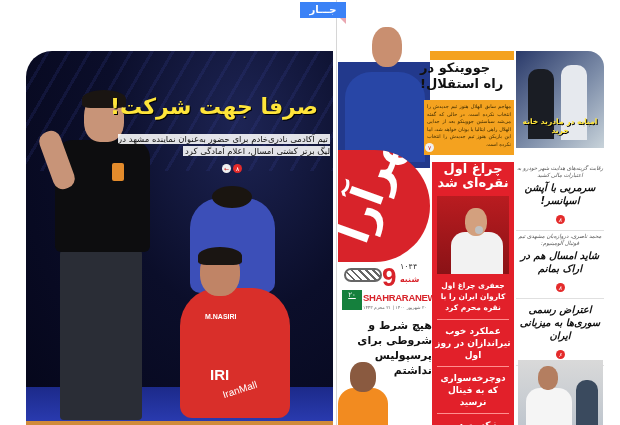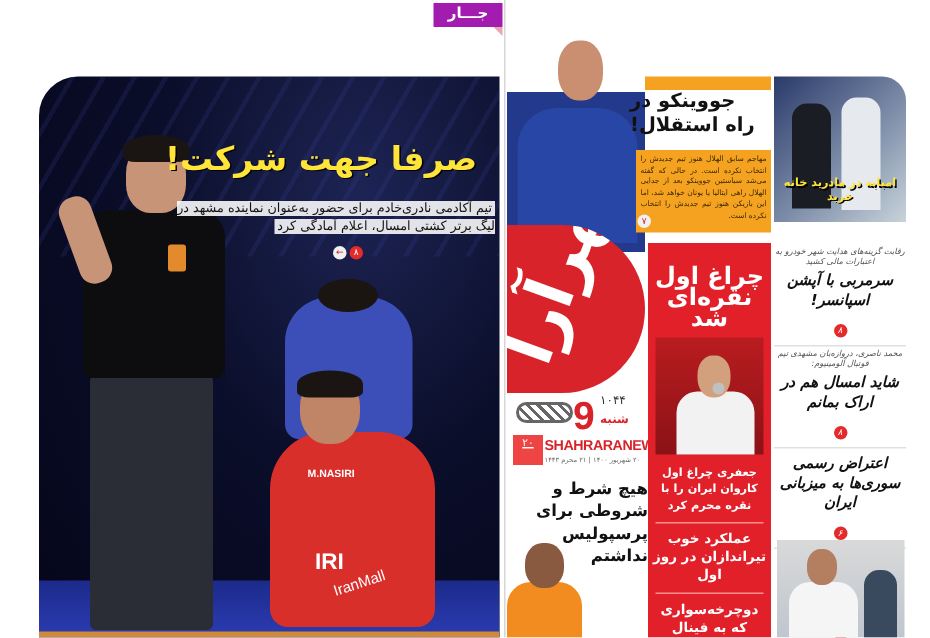--- a/index.html
+++ b/index.html
@@ -3,21 +3,21 @@
 <meta charset="utf-8">
 <style>
   * { box-sizing: border-box; margin: 0; padding: 0; }
   html, body { width: 620px; height: 425px; background: #ffffff; overflow: hidden; }
   body { position: relative; font-family: "DejaVu Sans", sans-serif; direction: ltr; }
 
   
   .divider { position: absolute; left: 336px; top: 0; width: 1px; height: 425px; background: #d6d6d6; }
 
   
-  .section-tag { position: absolute; left: 289px; top: 2px; width: 46px; height: 16px; background: #a21caf; color: #fff; font-size: 10px; font-weight: bold; text-align: center; line-height: 16px; direction: rtl; }
+  .section-tag { position: absolute; left: 300px; top: 2px; width: 46px; height: 16px; background: #3b82f6; color: #fff; font-size: 10px; font-weight: bold; text-align: center; line-height: 16px; direction: rtl; }
   .section-tag:after { content: ""; position: absolute; right: 0; bottom: -6px; border-left: 6px solid transparent; border-top: 6px solid #e9a6b0; }
 
   
   .left-photo { position: absolute; left: 26px; top: 51px; width: 307px; height: 374px; border-top-left-radius: 26px; overflow: hidden;
      background: radial-gradient(ellipse at 70% 20%, #1d2454 0%, #0b0e2a 45%, #05061a 100%); }
   .arena-lights { position: absolute; left: 0; top: 0; width: 100%; height: 120px; background: repeating-linear-gradient(120deg, rgba(60,70,160,0.25) 0 3px, transparent 3px 18px); opacity: 0.7; }
   .mat { position: absolute; left: 0; bottom: 0; width: 100%; height: 38px; background: linear-gradient(#1c2a8a, #2b3cb3); }
   .mat-edge { position: absolute; left: 0; bottom: 0; width: 100%; height: 4px; background: #d18a3a; }
 
   
@@ -61,32 +61,32 @@
   .ronaldo-box .fig2 { position: absolute; left: 45px; top: 14px; width: 26px; height: 75px; background: #e6e9ee; border-radius: 10px 10px 0 0; }
   .ronaldo-caption { position: absolute; left: 0; top: 66px; width: 100%; text-align: center; direction: rtl; color: #ffe53a; font-size: 7.5px; font-weight: bold; text-shadow: 1px 1px 0 #000; }
 
   
   .logo-circle { position: absolute; left: 338px; top: 150px; width: 92px; height: 112px; background: #d8232a; border-radius: 0 60% 60% 0 / 0 50% 50% 0; overflow: hidden; }
   .logo-text { position: absolute; left: 6px; top: 20px; color: #fff; font-size: 44px; font-weight: bold; direction: rtl; transform: rotate(-70deg); transform-origin: 40px 40px; line-height: 40px; }
   .nine { position: absolute; left: 382px; top: 262px; font-size: 26px; font-weight: bold; color: #d8232a; font-family: "Liberation Sans", sans-serif; }
   .script-band { position: absolute; left: 344px; top: 268px; width: 38px; height: 14px; border: 2px solid #666; border-radius: 7px; background: repeating-linear-gradient(45deg, #666 0 2px, #fff 2px 5px); }
   .issue-num { position: absolute; left: 400px; top: 262px; font-size: 8px; color: #333; direction: rtl; }
   .day-name { position: absolute; left: 400px; top: 275px; font-size: 8px; color: #d8232a; font-weight: bold; direction: rtl; }
-  .date-box { position: absolute; left: 342px; top: 290px; width: 20px; height: 20px; background: #ef4444; color: #fff; font-size: 7px; text-align: center; line-height: 10px; text-decoration: underline; }
+  .date-box { position: absolute; left: 342px; top: 290px; width: 20px; height: 20px; background: #15803d; color: #fff; font-size: 7px; text-align: center; line-height: 10px; text-decoration: underline; }
   .site-url { position: absolute; left: 363px; top: 292px; color: #d8232a; font-size: 9.5px; font-weight: bold; font-family: "Liberation Sans", sans-serif; letter-spacing: -0.3px; }
   .date-line { position: absolute; left: 363px; top: 305px; font-size: 4.5px; color: #666; direction: rtl; }
 
   .headline-persepolis { position: absolute; left: 340px; top: 318px; width: 92px; text-align: right; direction: rtl; color: #111; font-size: 11px; font-weight: bold; line-height: 15px; }
   .persepolis-photo { position: absolute; left: 338px; top: 362px; width: 50px; height: 63px; }
   .pp-head { position: absolute; left: 12px; top: 0; width: 26px; height: 30px; border-radius: 45%; background: #8a5a40; }
   .pp-shirt { position: absolute; left: 0; top: 26px; width: 50px; height: 37px; background: #f28b20; border-radius: 16px 16px 0 0; }
 
   
   .red-col { position: absolute; left: 432px; top: 162px; width: 82px; height: 263px; background: #e2202a; color: #fff; direction: rtl; text-align: center; }
-  .red-col .title { font-size: 16px; font-weight: bold; line-height: 14px; padding-top: 15px; }
+  .red-col .title { font-size: 13px; font-weight: bold; line-height: 14px; padding-top: 0; }
   .red-col .photo { margin: 6px 5px 0 5px; height: 78px; background: linear-gradient(#b91c20, #8a1216); position: relative; overflow: hidden; }
   .red-col .photo .face { position: absolute; left: 28px; top: 12px; width: 22px; height: 28px; border-radius: 45%; background: #d3a07e; }
   .red-col .photo .body { position: absolute; left: 14px; top: 36px; width: 52px; height: 44px; background: #f2f2f2; border-radius: 14px 14px 0 0; }
   .red-col .photo .medal { position: absolute; left: 38px; top: 30px; width: 8px; height: 8px; border-radius: 50%; background: #c0c0c0; }
   .red-col .cap { font-size: 7.5px; font-weight: bold; line-height: 11px; padding: 6px 3px; }
   .red-col .sep { height: 1px; background: #ff8f8f; margin: 0 5px; }
   .red-col .item { font-size: 9px; font-weight: bold; line-height: 12px; padding: 5px 3px; }
 
   
   .news-col { position: absolute; left: 516px; top: 163px; width: 88px; direction: rtl; text-align: center; }

